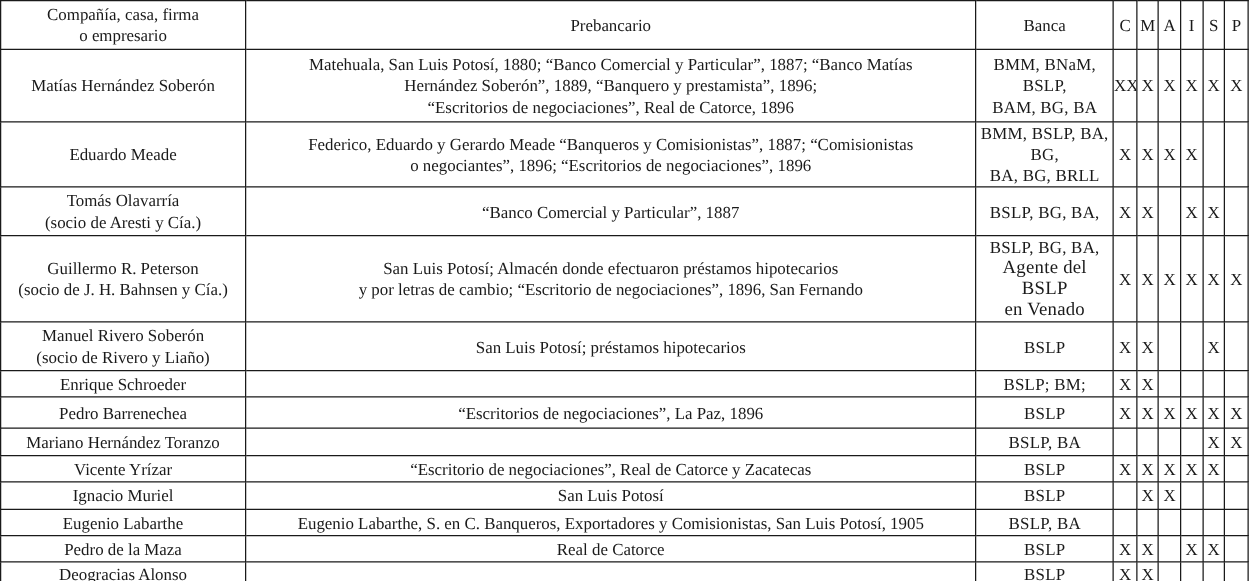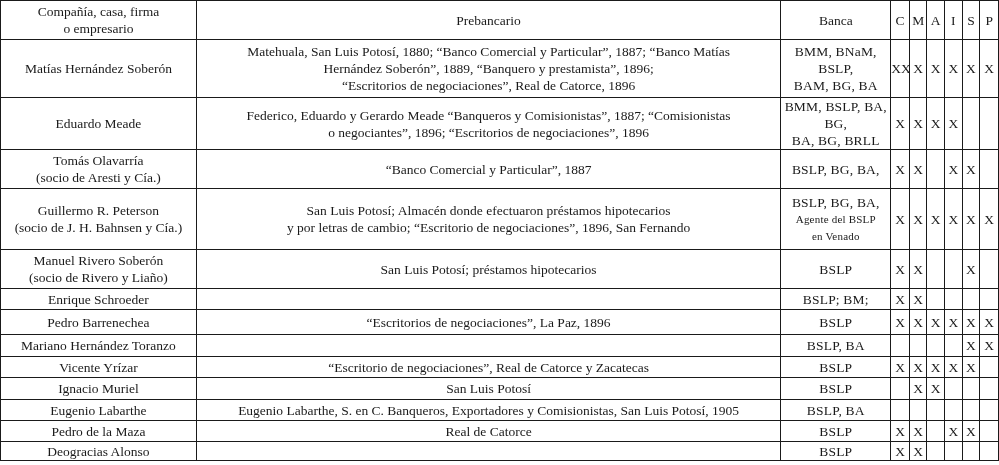--- a/index.html
+++ b/index.html
@@ -36,21 +36,21 @@
     .col-pre { width: 564px; }
     .col-banca { width: 106px; }
     .col-flag { width: 17px; }
     .col-flag-wide { width: 18px; }
     .banca-cell {
       font-size: 11px;
       line-height: 16px;
       letter-spacing: 0.2px;
     }
     .banca-cell .big {
-      font-size: 11px;
+      font-size: 15px;
     }
     .flag-cell {
       font-size: 11.5px;
       padding: 0 !important;
     }
     th.flag-head {
       font-size: 11.5px;
       padding: 0 !important;
     }
     .line { display: block; }

